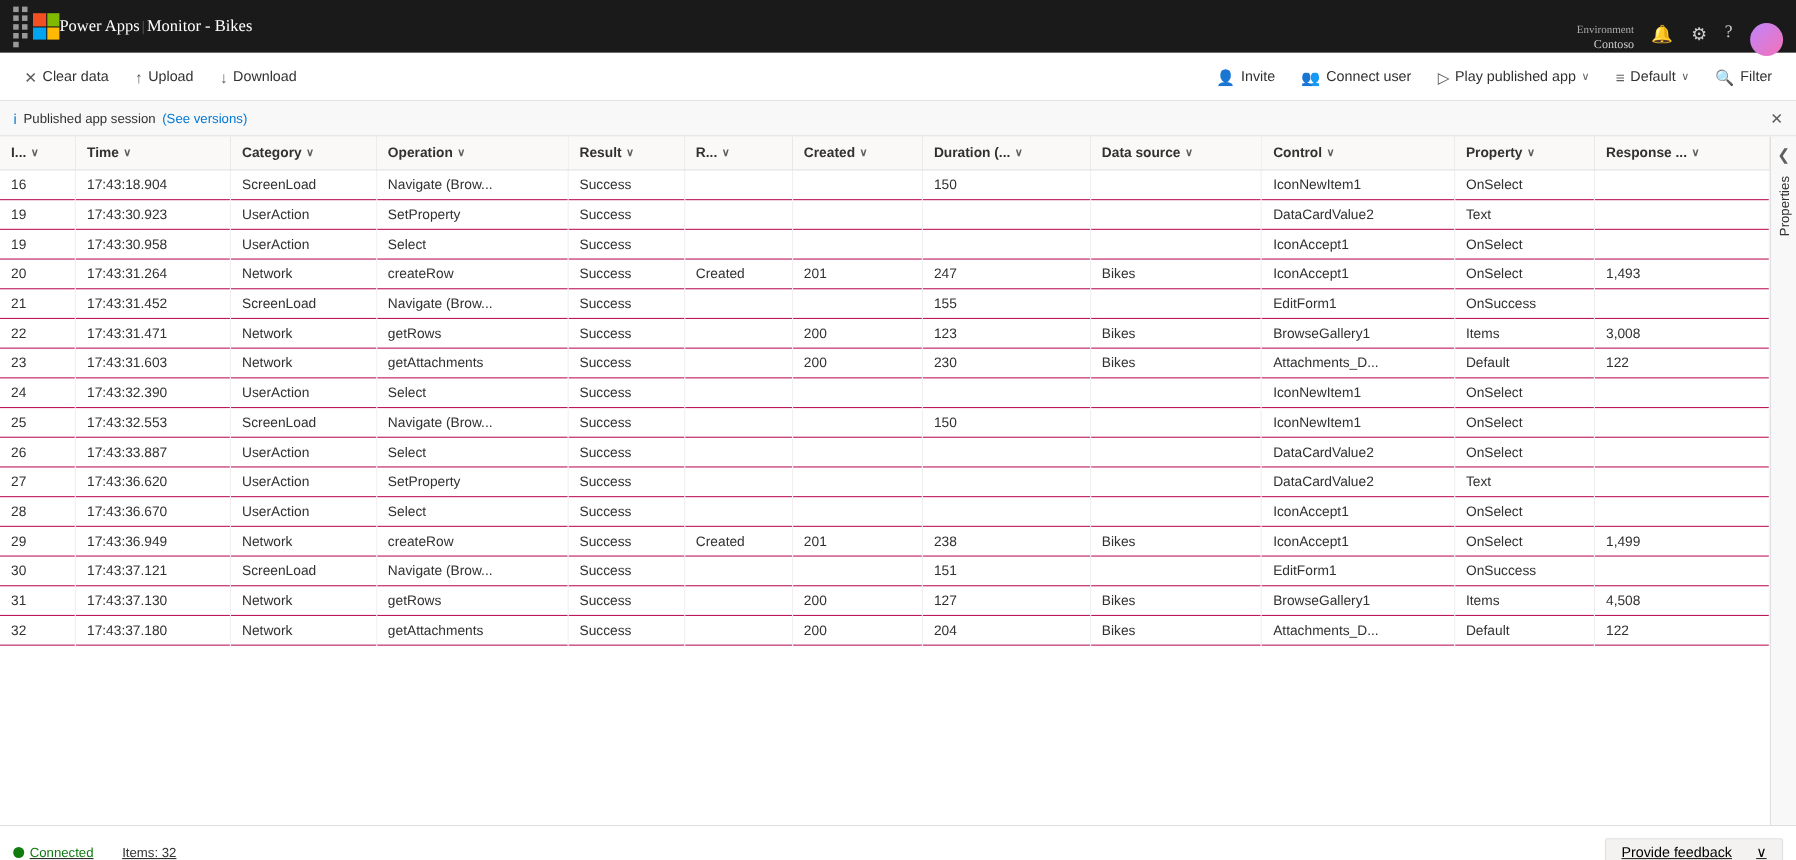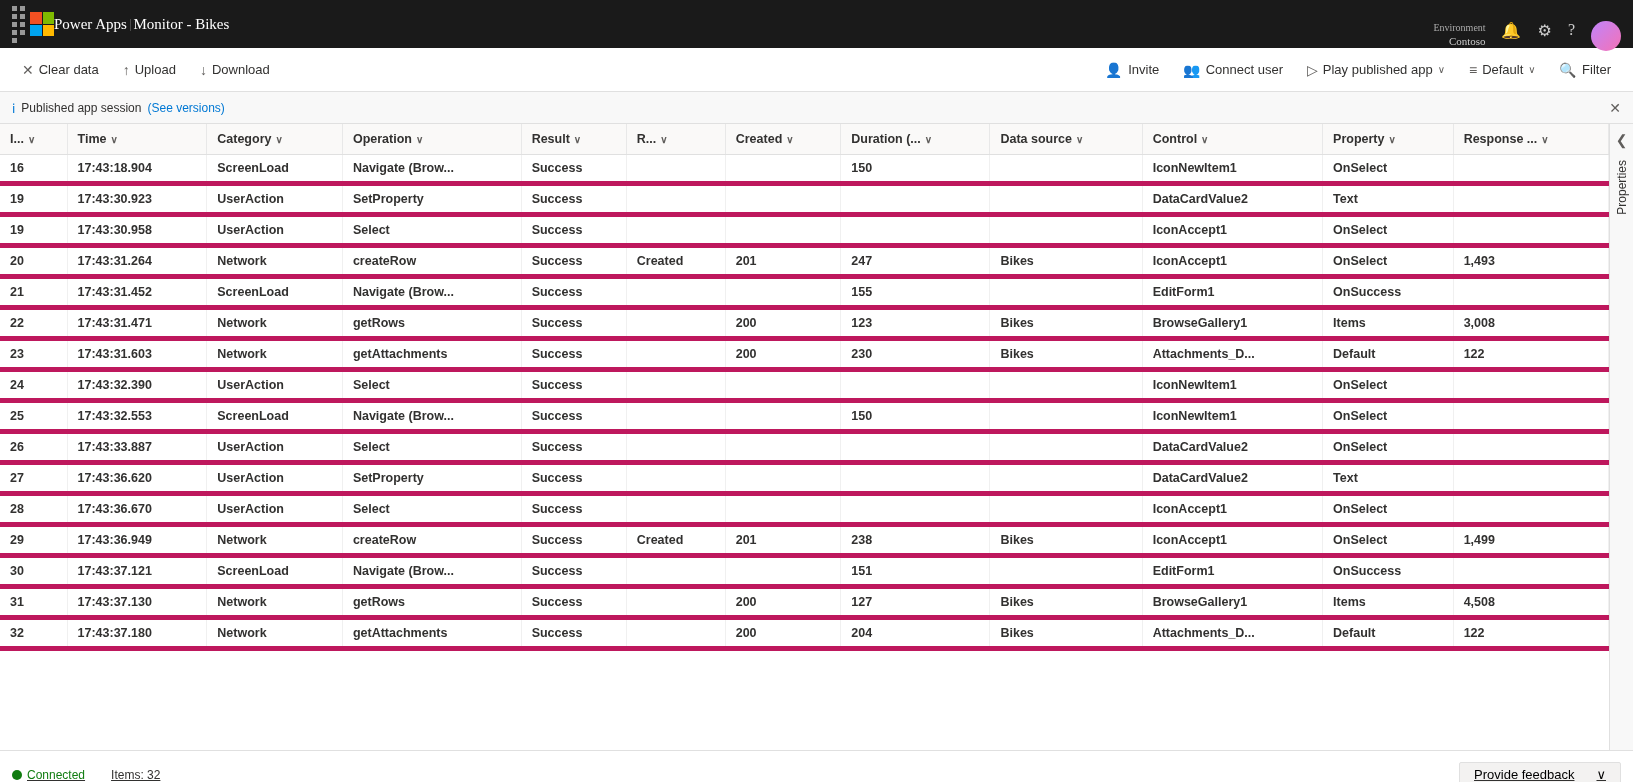--- a/index.html
+++ b/index.html
@@ -89,21 +89,21 @@
       text-align: left;
       font-weight: 600;
       color: #323130;
       white-space: nowrap;
       font-size: 12.5px;
       user-select: none;
       cursor: pointer;
     }
     .th-inner { display: flex; align-items: center; gap: 4px; }
     .sort-icon { font-size: 10px; color: #605e5c; }
-    .data-table tbody tr { border-bottom: 5px solid #be185d; font-weight: bold; }
+    .data-table tbody tr { border-bottom: 1px solid #be185d; }
     .data-table tbody td {
       padding: 6px 10px;
       color: #323130;
       white-space: nowrap;
       font-size: 12.5px;
       border-right: 1px solid #f0f0f0;
     }
     .table-scroll { overflow-y: auto; overflow-x: auto; flex: 1; }
 
     

